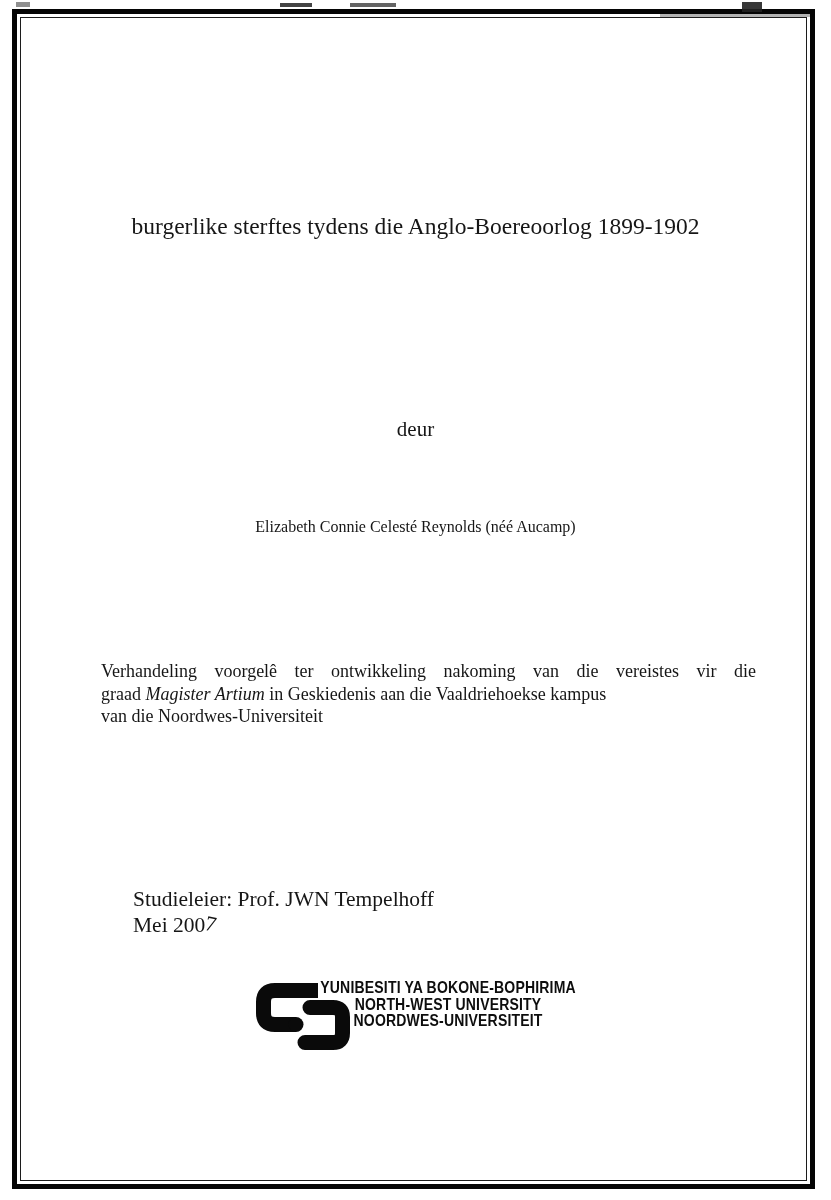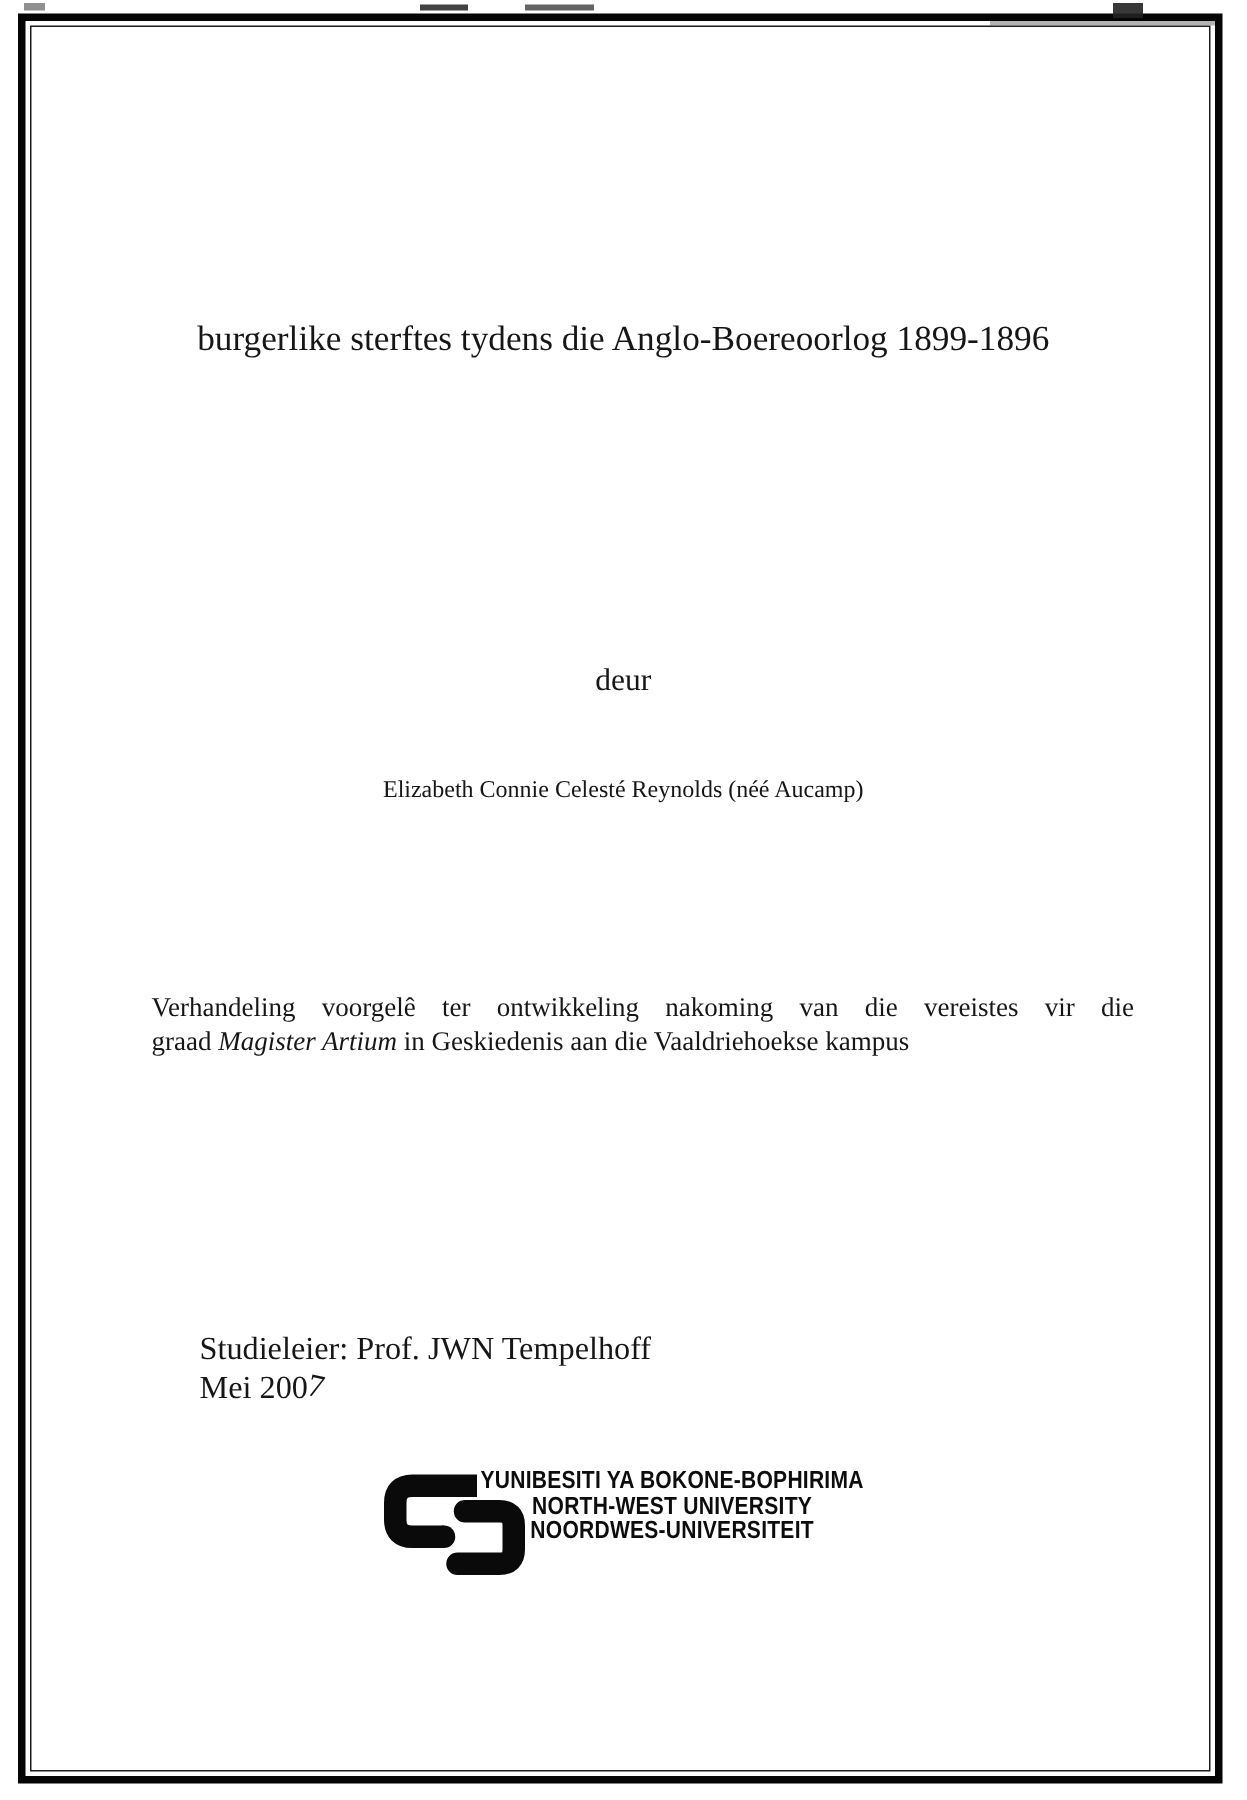--- a/index.html
+++ b/index.html
@@ -23,21 +23,21 @@
   .a3{left:742px;top:2px;width:20px;height:10px;opacity:.9;}
   .a4{left:16px;top:2px;width:14px;height:5px;opacity:.5;}
   .a5{left:660px;top:14px;width:150px;height:3px;background:#666;opacity:.5;}
 
   
   .title{
     position:absolute;left:65px;width:701px;top:204px;
     text-align:center;font-size:23.5px;line-height:44px;
   }
   .byline{
-    position:absolute;left:0;width:831px;top:441px;
+    position:absolute;left:0;width:831px;top:417px;
     text-align:center;font-size:21px;line-height:24px;
   }
   .author{
     position:absolute;left:0;width:831px;top:513px;
     text-align:center;font-size:16px;line-height:28px;
   }
   .submission{
     position:absolute;left:101px;width:655px;top:660px;
     font-size:18px;line-height:22.5px;text-align:left;
   }
@@ -68,30 +68,31 @@
   <div class="frame-outer"></div>
   <div class="frame-inner"></div>
 
   <div class="artifact a1"></div>
   <div class="artifact a2"></div>
   <div class="artifact a3"></div>
   <div class="artifact a4"></div>
   <div class="artifact a5"></div>
 
   <div class="title">
-    <div>burgerlike sterftes tydens die Anglo-Boereoorlog 1899-1896</div>
+    <div>burgerlike sterftes tydens die Anglo-Boereoorlog 1899-1902</div>
   </div>
 
   <div class="byline">deur</div>
 
   <div class="author">Elizabeth Connie Celesté Reynolds (néé Aucamp)</div>
 
   <div class="submission">
     <div class="justify">Verhandeling voorgelê ter ontwikkeling nakoming van die vereistes vir die</div>
     <div><span>graad </span><em>Magister Artium</em><span> in Geskiedenis aan die Vaaldriehoekse kampus</span></div>
+    <div>van die Noordwes-Universiteit</div>
   </div>
 
   <div class="supervisor-block">
     <div>Studieleier: Prof. JWN Tempelhoff</div>
     <div><span>Mei 200</span><span class="seven">7</span></div>
   </div>
 
   <svg class="logo-mark" viewBox="0 0 105 75" aria-hidden="true">
     <path d="M 65 15.5 L 22 15.5 Q 10.5 15.5 10.5 27 L 10.5 38 Q 10.5 49.5 22 49.5 L 43 49.5" fill="none" stroke="#0a0a0a" stroke-width="15"></path>
     <circle cx="43" cy="49.5" r="7.5" fill="#0a0a0a"></circle>

